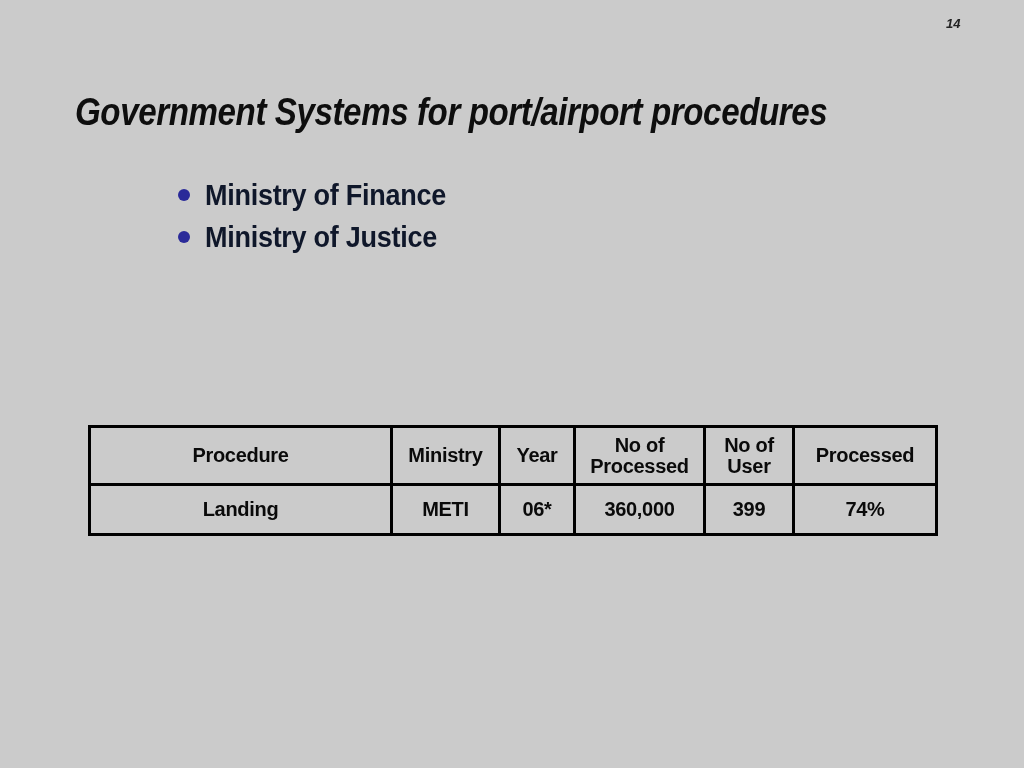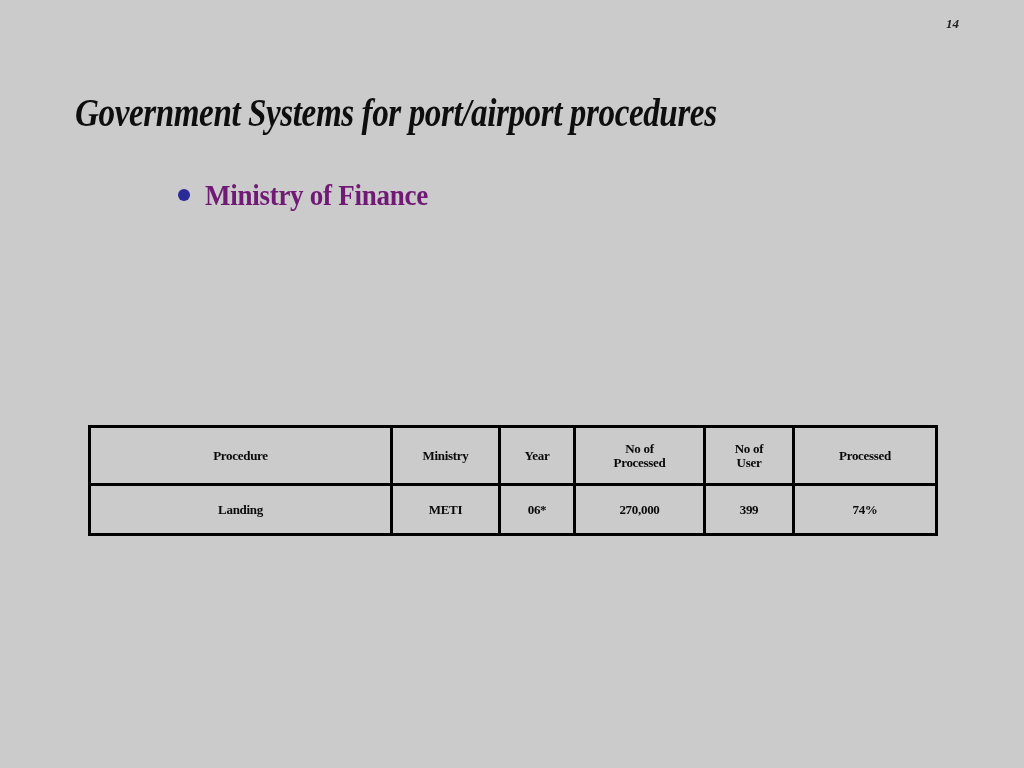--- a/index.html
+++ b/index.html
@@ -7,21 +7,20 @@
   body {
     font-family: "Liberation Sans", sans-serif;
     background: #cbcbcb;
     position: relative;
     overflow: hidden;
   }
   .slide {
     position: absolute;
     inset: 0;
     background: #cbcbcb;
-    font-family: Liberation Serif, serif;
   }
   .page-number {
     position: absolute;
     top: 16px;
     left: 946px;
     font-size: 13px;
     font-weight: bold;
     font-style: italic;
     color: #222;
   }
@@ -41,21 +40,21 @@
   .bullet-list {
     position: absolute;
     top: 174px;
     left: 178px;
     list-style: none;
   }
   .bullet-item {
     display: flex;
     align-items: center;
     height: 42px;
-    color: #701a75;
+    color: #0f172a;
     font-size: 30px;
     font-weight: bold;
     white-space: nowrap;
   }
   .bullet-dot {
     width: 12px;
     height: 12px;
     border-radius: 50%;
     background: #2a2a99;
     margin-right: 15px;
@@ -74,21 +73,21 @@
     table-layout: fixed;
     width: 847px;
     background: transparent;
   }
   .data-table th, .data-table td {
     border: 3px solid #000;
     text-align: center;
     vertical-align: middle;
     color: #0a0a0a;
     font-weight: bold;
-    font-size: 13px;
+    font-size: 20px;
     padding: 0 4px;
     letter-spacing: -0.3px;
   }
   .data-table th {
     height: 58px;
     white-space: pre-line;
     line-height: 1.05;
   }
   .data-table td { height: 50px; }
   .col-procedure { width: 302px; }
@@ -105,20 +104,24 @@
 
   <div class="page-number">14</div>
 
   <h1 class="slide-title">Government Systems for port/airport procedures</h1>
 
   <ul class="bullet-list">
     <li class="bullet-item">
       <span class="bullet-dot"></span>
       <span class="bullet-text">Ministry of Finance</span>
     </li>
+    <li class="bullet-item">
+      <span class="bullet-dot"></span>
+      <span class="bullet-text">Ministry of Justice</span>
+    </li>
   </ul>
 
   <table class="data-table">
     <colgroup>
       <col class="col-procedure">
         <col class="col-ministry">
         <col class="col-year">
       <col class="col-processed">
         <col class="col-user">
         <col class="col-percentage">
@@ -133,20 +136,20 @@
         <th>No of
 User</th>
         <th>Processed</th>
       </tr>
     </thead>
     <tbody>
       <tr>
         <td>Landing</td>
         <td>METI</td>
         <td>06*</td>
-        <td>270,000</td>
+        <td>360,000</td>
         <td>399</td>
         <td>74%</td>
       </tr>
     </tbody>
   </table>
 
 </div>
 
 </body></html>

